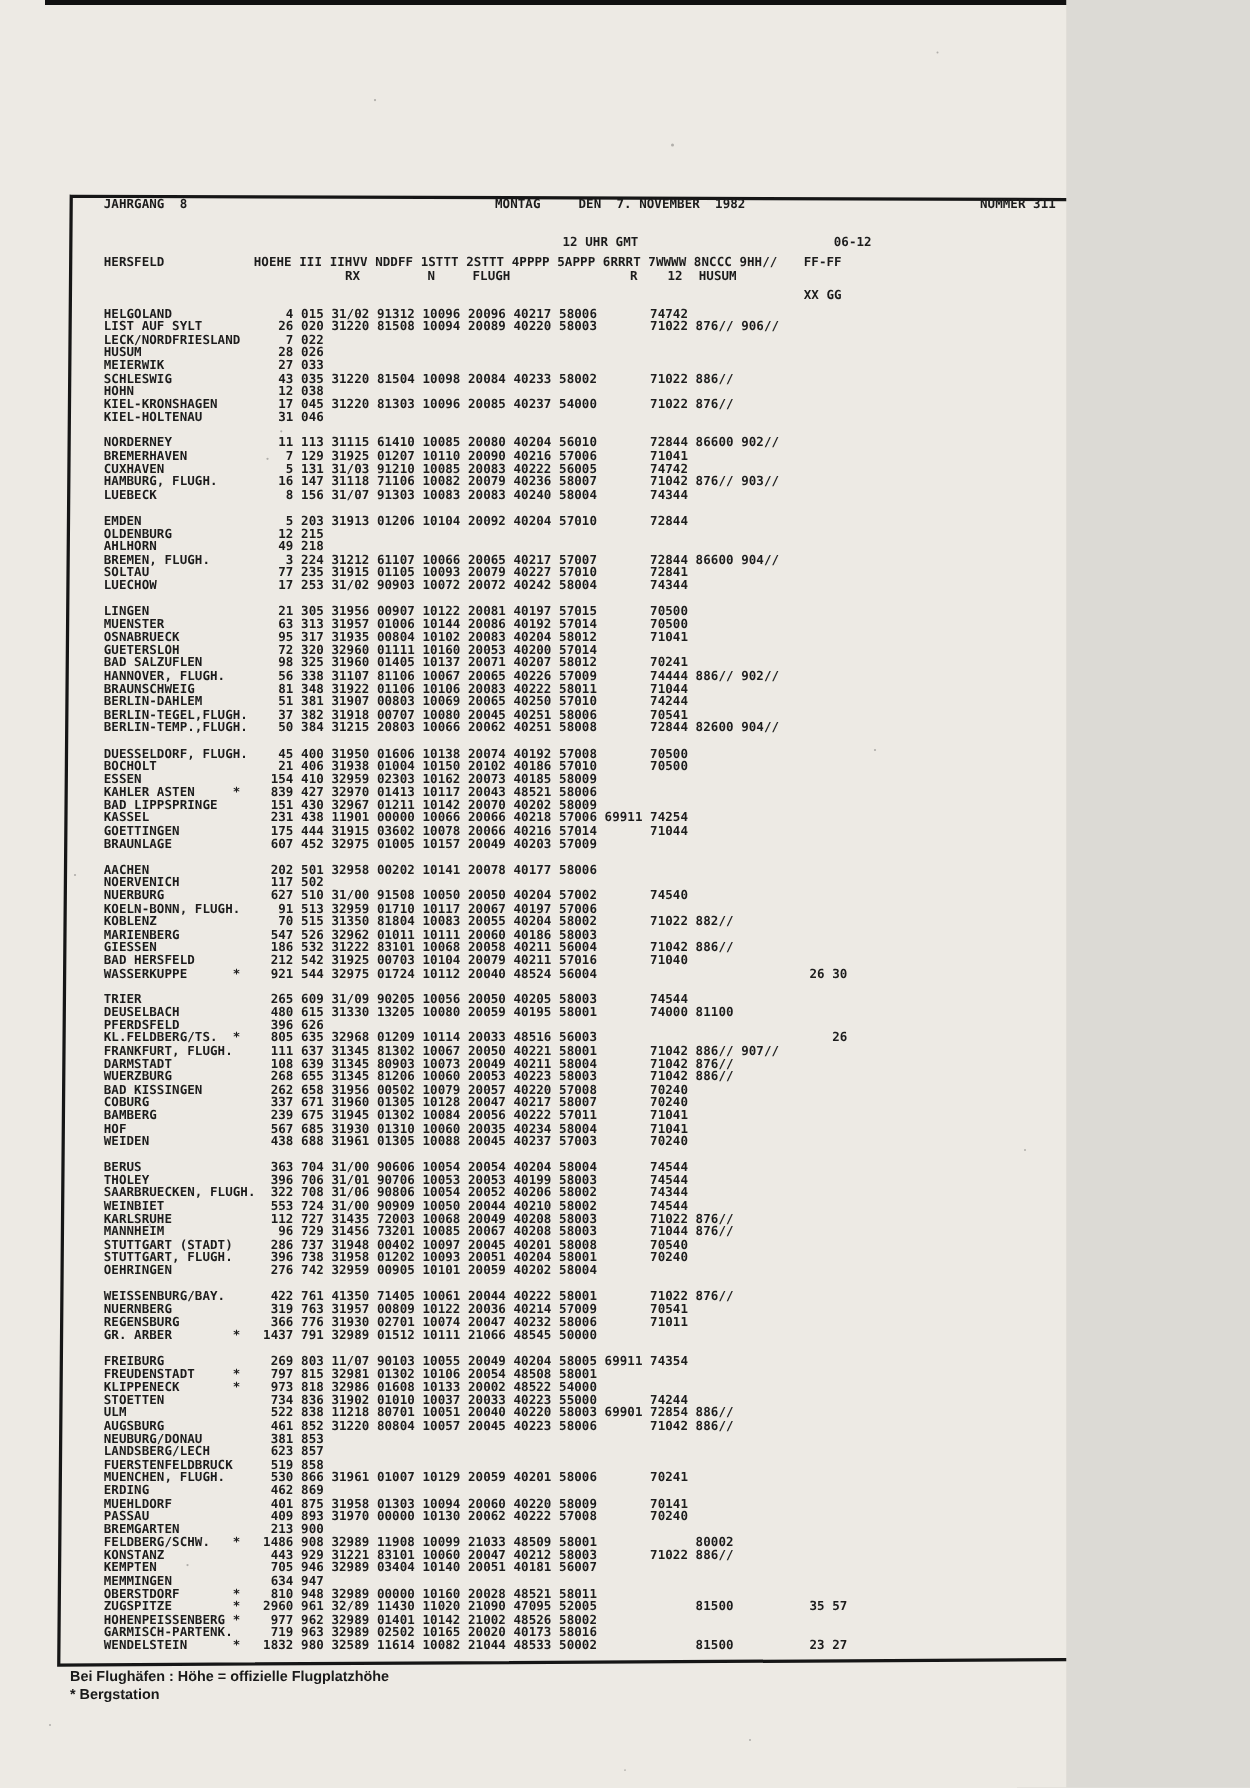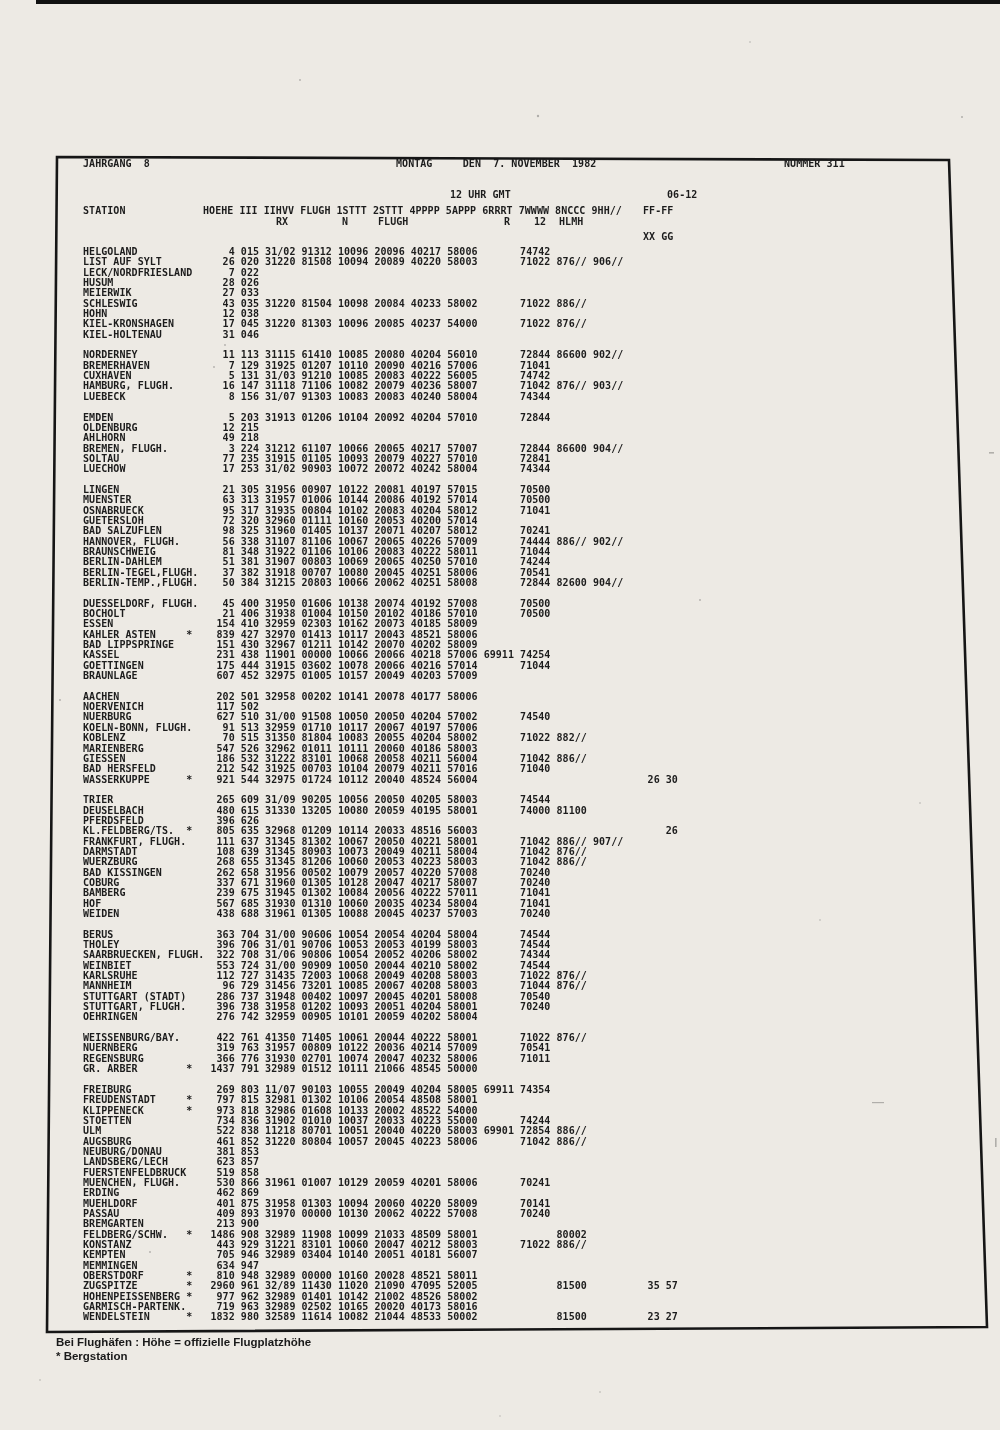--- a/index.html
+++ b/index.html
@@ -1,16 +1,16 @@
 <!DOCTYPE html>
 <html><head>
 <meta charset="utf-8">
 <style>
   html,body{margin:0;padding:0;background:#dcdad5;}
-  .page{position:relative;width:1000px;height:1430px;background:#edeae4;overflow:hidden;}
+  .page{position:relative;width:853px;height:1430px;background:#edeae4;overflow:hidden;}
   .mono{position:absolute;white-space:pre;font-family:"DejaVu Sans Mono",monospace;
         font-weight:700;font-size:10px;line-height:10.35px;letter-spacing:0.05px;color:#1c1c1c;}
   .edge{position:absolute;left:36px;top:0;width:964px;height:4px;background:#111;}
   .frame{position:absolute;left:0;top:0;pointer-events:none;}
   #station-table{left:83px;top:247px;}
   #station-table .row{height:10.35px;}
   .foot{position:absolute;left:56px;font-family:"Liberation Sans",sans-serif;
         font-weight:bold;font-size:11.5px;color:#1a1a1a;white-space:pre;}
 </style>
 </head>
@@ -46,30 +46,30 @@
     </g>
   </svg>
 
   <span class="mono" style="left:83px;top:159px">JAHRGANG  8</span>
   <span class="mono" style="left:396px;top:159px">MONTAG     DEN  7. NOVEMBER  1982</span>
   <span class="mono" style="left:784px;top:159px">NUMMER 311</span>
 
   <span class="mono" style="left:450px;top:190px">12 UHR GMT</span>
   <span class="mono" style="left:667px;top:190px">06-12</span>
 
-  <span class="mono" style="left:83px;top:206px">STATION</span>
-  <span class="mono" style="left:203px;top:206px">HOEHE III IIHVV FLUGH 1STTT 2STTT 4PPPP 5APPP 6RRRT 7WWWW 8NCCC 9HH//</span>
+  <span class="mono" style="left:83px;top:206px">HERSFELD</span>
+  <span class="mono" style="left:203px;top:206px">HOEHE III IIHVV NDDFF 1STTT 2STTT 4PPPP 5APPP 6RRRT 7WWWW 8NCCC 9HH//</span>
   <span class="mono" style="left:643px;top:206px">FF-FF</span>
 
   <span class="mono" style="left:276px;top:217px">RX</span>
   <span class="mono" style="left:342px;top:217px">N</span>
   <span class="mono" style="left:378px;top:217px">FLUGH</span>
   <span class="mono" style="left:504px;top:217px">R</span>
   <span class="mono" style="left:534px;top:217px">12</span>
-  <span class="mono" style="left:559px;top:217px">HLMH</span>
+  <span class="mono" style="left:559px;top:217px">HUSUM</span>
   <span class="mono" style="left:643px;top:232px">XX GG</span>
 
   <div class="mono" id="station-table"><div class="row">HELGOLAND               4 015 31/02 91312 10096 20096 40217 58006       74742</div><div class="row">LIST AUF SYLT          26 020 31220 81508 10094 20089 40220 58003       71022 876// 906//</div><div class="row">LECK/NORDFRIESLAND      7 022</div><div class="row">HUSUM                  28 026</div><div class="row">MEIERWIK               27 033</div><div class="row">SCHLESWIG              43 035 31220 81504 10098 20084 40233 58002       71022 886//</div><div class="row">HOHN                   12 038</div><div class="row">KIEL-KRONSHAGEN        17 045 31220 81303 10096 20085 40237 54000       71022 876//</div><div class="row">KIEL-HOLTENAU          31 046</div><div class="row"> </div><div class="row">NORDERNEY              11 113 31115 61410 10085 20080 40204 56010       72844 86600 902//</div><div class="row">BREMERHAVEN             7 129 31925 01207 10110 20090 40216 57006       71041</div><div class="row">CUXHAVEN                5 131 31/03 91210 10085 20083 40222 56005       74742</div><div class="row">HAMBURG, FLUGH.        16 147 31118 71106 10082 20079 40236 58007       71042 876// 903//</div><div class="row">LUEBECK                 8 156 31/07 91303 10083 20083 40240 58004       74344</div><div class="row"> </div><div class="row">EMDEN                   5 203 31913 01206 10104 20092 40204 57010       72844</div><div class="row">OLDENBURG              12 215</div><div class="row">AHLHORN                49 218</div><div class="row">BREMEN, FLUGH.          3 224 31212 61107 10066 20065 40217 57007       72844 86600 904//</div><div class="row">SOLTAU                 77 235 31915 01105 10093 20079 40227 57010       72841</div><div class="row">LUECHOW                17 253 31/02 90903 10072 20072 40242 58004       74344</div><div class="row"> </div><div class="row">LINGEN                 21 305 31956 00907 10122 20081 40197 57015       70500</div><div class="row">MUENSTER               63 313 31957 01006 10144 20086 40192 57014       70500</div><div class="row">OSNABRUECK             95 317 31935 00804 10102 20083 40204 58012       71041</div><div class="row">GUETERSLOH             72 320 32960 01111 10160 20053 40200 57014</div><div class="row">BAD SALZUFLEN          98 325 31960 01405 10137 20071 40207 58012       70241</div><div class="row">HANNOVER, FLUGH.       56 338 31107 81106 10067 20065 40226 57009       74444 886// 902//</div><div class="row">BRAUNSCHWEIG           81 348 31922 01106 10106 20083 40222 58011       71044</div><div class="row">BERLIN-DAHLEM          51 381 31907 00803 10069 20065 40250 57010       74244</div><div class="row">BERLIN-TEGEL,FLUGH.    37 382 31918 00707 10080 20045 40251 58006       70541</div><div class="row">BERLIN-TEMP.,FLUGH.    50 384 31215 20803 10066 20062 40251 58008       72844 82600 904//</div><div class="row"> </div><div class="row">DUESSELDORF, FLUGH.    45 400 31950 01606 10138 20074 40192 57008       70500</div><div class="row">BOCHOLT                21 406 31938 01004 10150 20102 40186 57010       70500</div><div class="row">ESSEN                 154 410 32959 02303 10162 20073 40185 58009</div><div class="row">KAHLER ASTEN     *    839 427 32970 01413 10117 20043 48521 58006</div><div class="row">BAD LIPPSPRINGE       151 430 32967 01211 10142 20070 40202 58009</div><div class="row">KASSEL                231 438 11901 00000 10066 20066 40218 57006 69911 74254</div><div class="row">GOETTINGEN            175 444 31915 03602 10078 20066 40216 57014       71044</div><div class="row">BRAUNLAGE             607 452 32975 01005 10157 20049 40203 57009</div><div class="row"> </div><div class="row">AACHEN                202 501 32958 00202 10141 20078 40177 58006</div><div class="row">NOERVENICH            117 502</div><div class="row">NUERBURG              627 510 31/00 91508 10050 20050 40204 57002       74540</div><div class="row">KOELN-BONN, FLUGH.     91 513 32959 01710 10117 20067 40197 57006</div><div class="row">KOBLENZ                70 515 31350 81804 10083 20055 40204 58002       71022 882//</div><div class="row">MARIENBERG            547 526 32962 01011 10111 20060 40186 58003</div><div class="row">GIESSEN               186 532 31222 83101 10068 20058 40211 56004       71042 886//</div><div class="row">BAD HERSFELD          212 542 31925 00703 10104 20079 40211 57016       71040</div><div class="row">WASSERKUPPE      *    921 544 32975 01724 10112 20040 48524 56004                            26 30</div><div class="row"> </div><div class="row">TRIER                 265 609 31/09 90205 10056 20050 40205 58003       74544</div><div class="row">DEUSELBACH            480 615 31330 13205 10080 20059 40195 58001       74000 81100</div><div class="row">PFERDSFELD            396 626</div><div class="row">KL.FELDBERG/TS.  *    805 635 32968 01209 10114 20033 48516 56003                               26</div><div class="row">FRANKFURT, FLUGH.     111 637 31345 81302 10067 20050 40221 58001       71042 886// 907//</div><div class="row">DARMSTADT             108 639 31345 80903 10073 20049 40211 58004       71042 876//</div><div class="row">WUERZBURG             268 655 31345 81206 10060 20053 40223 58003       71042 886//</div><div class="row">BAD KISSINGEN         262 658 31956 00502 10079 20057 40220 57008       70240</div><div class="row">COBURG                337 671 31960 01305 10128 20047 40217 58007       70240</div><div class="row">BAMBERG               239 675 31945 01302 10084 20056 40222 57011       71041</div><div class="row">HOF                   567 685 31930 01310 10060 20035 40234 58004       71041</div><div class="row">WEIDEN                438 688 31961 01305 10088 20045 40237 57003       70240</div><div class="row"> </div><div class="row">BERUS                 363 704 31/00 90606 10054 20054 40204 58004       74544</div><div class="row">THOLEY                396 706 31/01 90706 10053 20053 40199 58003       74544</div><div class="row">SAARBRUECKEN, FLUGH.  322 708 31/06 90806 10054 20052 40206 58002       74344</div><div class="row">WEINBIET              553 724 31/00 90909 10050 20044 40210 58002       74544</div><div class="row">KARLSRUHE             112 727 31435 72003 10068 20049 40208 58003       71022 876//</div><div class="row">MANNHEIM               96 729 31456 73201 10085 20067 40208 58003       71044 876//</div><div class="row">STUTTGART (STADT)     286 737 31948 00402 10097 20045 40201 58008       70540</div><div class="row">STUTTGART, FLUGH.     396 738 31958 01202 10093 20051 40204 58001       70240</div><div class="row">OEHRINGEN             276 742 32959 00905 10101 20059 40202 58004</div><div class="row"> </div><div class="row">WEISSENBURG/BAY.      422 761 41350 71405 10061 20044 40222 58001       71022 876//</div><div class="row">NUERNBERG             319 763 31957 00809 10122 20036 40214 57009       70541</div><div class="row">REGENSBURG            366 776 31930 02701 10074 20047 40232 58006       71011</div><div class="row">GR. ARBER        *   1437 791 32989 01512 10111 21066 48545 50000</div><div class="row"> </div><div class="row">FREIBURG              269 803 11/07 90103 10055 20049 40204 58005 69911 74354</div><div class="row">FREUDENSTADT     *    797 815 32981 01302 10106 20054 48508 58001</div><div class="row">KLIPPENECK       *    973 818 32986 01608 10133 20002 48522 54000</div><div class="row">STOETTEN              734 836 31902 01010 10037 20033 40223 55000       74244</div><div class="row">ULM                   522 838 11218 80701 10051 20040 40220 58003 69901 72854 886//</div><div class="row">AUGSBURG              461 852 31220 80804 10057 20045 40223 58006       71042 886//</div><div class="row">NEUBURG/DONAU         381 853</div><div class="row">LANDSBERG/LECH        623 857</div><div class="row">FUERSTENFELDBRUCK     519 858</div><div class="row">MUENCHEN, FLUGH.      530 866 31961 01007 10129 20059 40201 58006       70241</div><div class="row">ERDING                462 869</div><div class="row">MUEHLDORF             401 875 31958 01303 10094 20060 40220 58009       70141</div><div class="row">PASSAU                409 893 31970 00000 10130 20062 40222 57008       70240</div><div class="row">BREMGARTEN            213 900</div><div class="row">FELDBERG/SCHW.   *   1486 908 32989 11908 10099 21033 48509 58001             80002</div><div class="row">KONSTANZ              443 929 31221 83101 10060 20047 40212 58003       71022 886//</div><div class="row">KEMPTEN               705 946 32989 03404 10140 20051 40181 56007</div><div class="row">MEMMINGEN             634 947</div><div class="row">OBERSTDORF       *    810 948 32989 00000 10160 20028 48521 58011</div><div class="row">ZUGSPITZE        *   2960 961 32/89 11430 11020 21090 47095 52005             81500          35 57</div><div class="row">HOHENPEISSENBERG *    977 962 32989 01401 10142 21002 48526 58002</div><div class="row">GARMISCH-PARTENK.     719 963 32989 02502 10165 20020 40173 58016</div><div class="row">WENDELSTEIN      *   1832 980 32589 11614 10082 21044 48533 50002             81500          23 27</div></div>
 
   <div class="foot" style="top:1336px">Bei Flughäfen : Höhe = offizielle Flugplatzhöhe</div>
   <div class="foot" style="top:1350px">* Bergstation</div>
 
 </div>
 
 </body></html>

